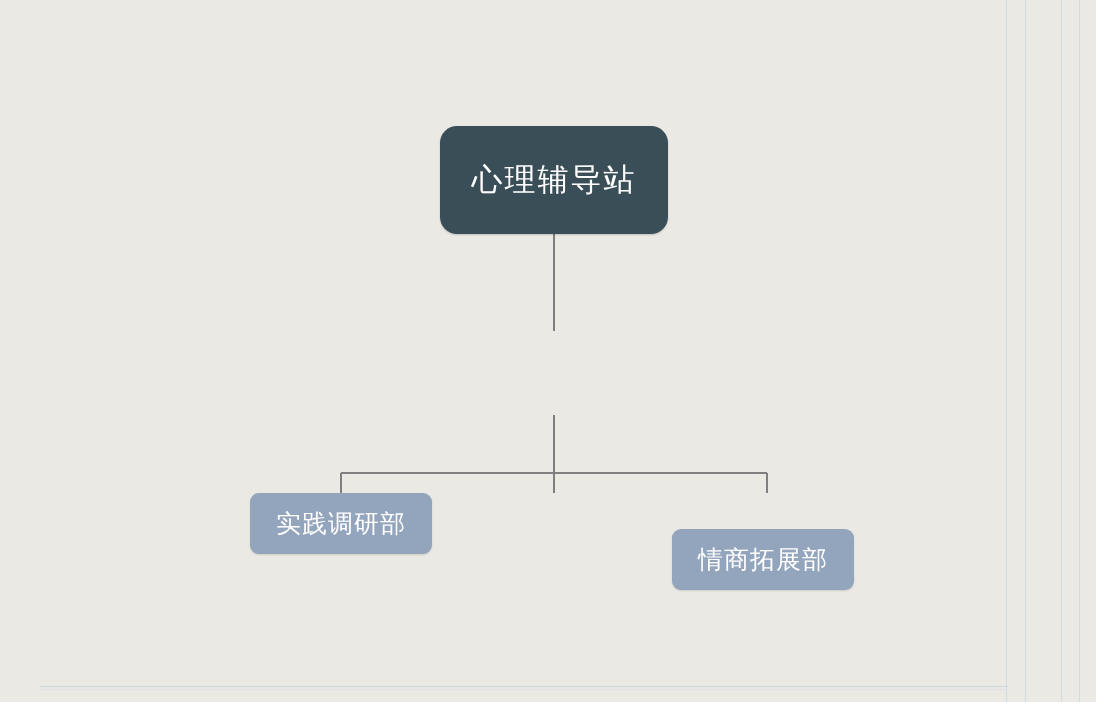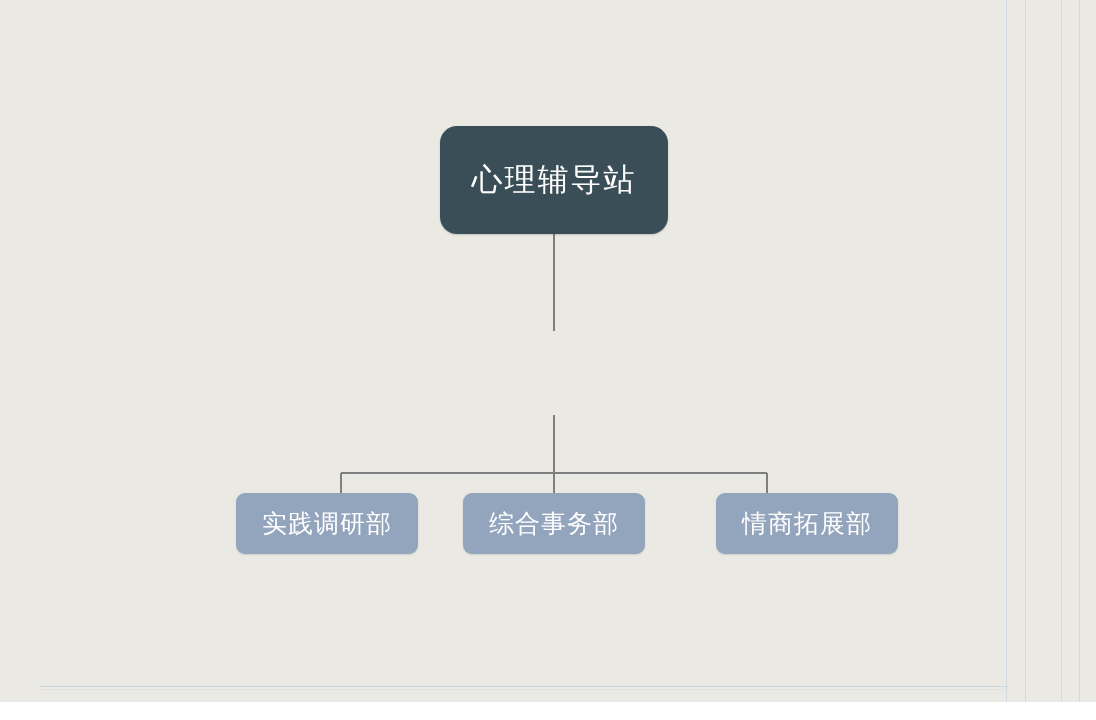--- a/index.html
+++ b/index.html
@@ -129,23 +129,23 @@
   .node.leaf {
     top: 493px;
     width: 182px;
     height: 61px;
     background: #93a4bd;
     border-radius: 9px;
     font-size: 25px;
     letter-spacing: 1px;
     box-shadow: 0 1px 2px rgba(0,0,0,.13);
   }
-  .node.leaf.l0 { left: 236px; }
+  .node.leaf.l0 { left: 250px; }
   .node.leaf.l1 { left: 463px; }
-  .node.leaf.l2 { left: 716px; }
+  .node.leaf.l2 { left: 672px; margin-top: 36px; }
 </style>
 </head>
 <body>
 
 <div id="app">
 
   <div class="canvas"></div>
 
   <div class="chart">
 
@@ -160,21 +160,20 @@
       <line x1="341" y1="473" x2="341" y2="493" stroke="#7f7f7f" stroke-width="2"></line>
       <line x1="554" y1="473" x2="554" y2="493" stroke="#7f7f7f" stroke-width="2"></line>
       <line x1="767" y1="473" x2="767" y2="493" stroke="#7f7f7f" stroke-width="2"></line>
     </svg>
 
     <div class="node root">心理辅导站</div>
 
 
     <div class="node leaf l0">实践调研部</div>
 
-    <div class="node leaf l1">综合事务部</div>
 
     <div class="node leaf l2">情商拓展部</div>
 
   </div>
 
   <div class="panel-fill"></div>
   <div class="panel-edge e1"></div>
   <div class="panel-edge e2"></div>
   <div class="panel-edge e3"></div>
   <div class="panel-edge e4"></div>

